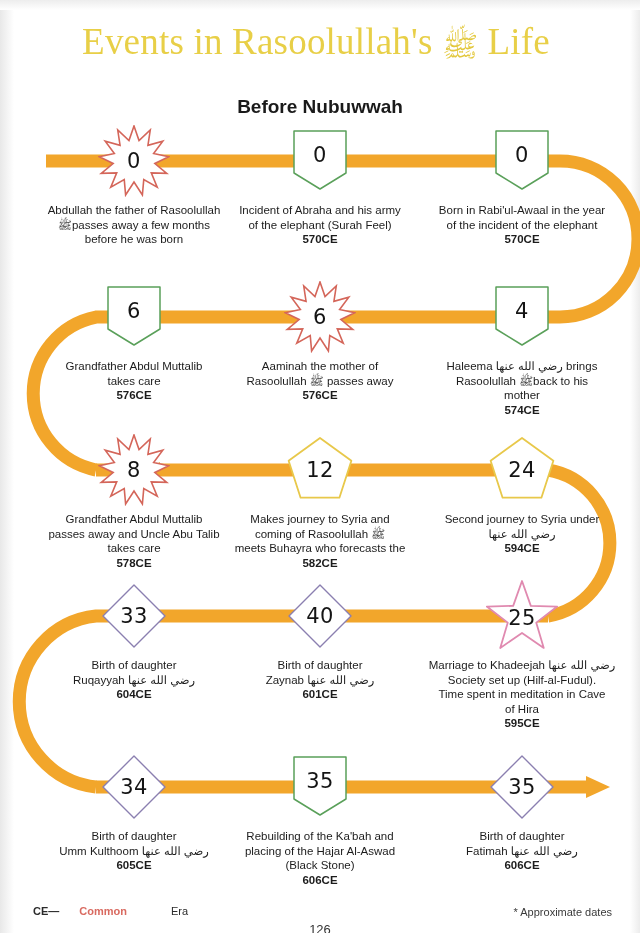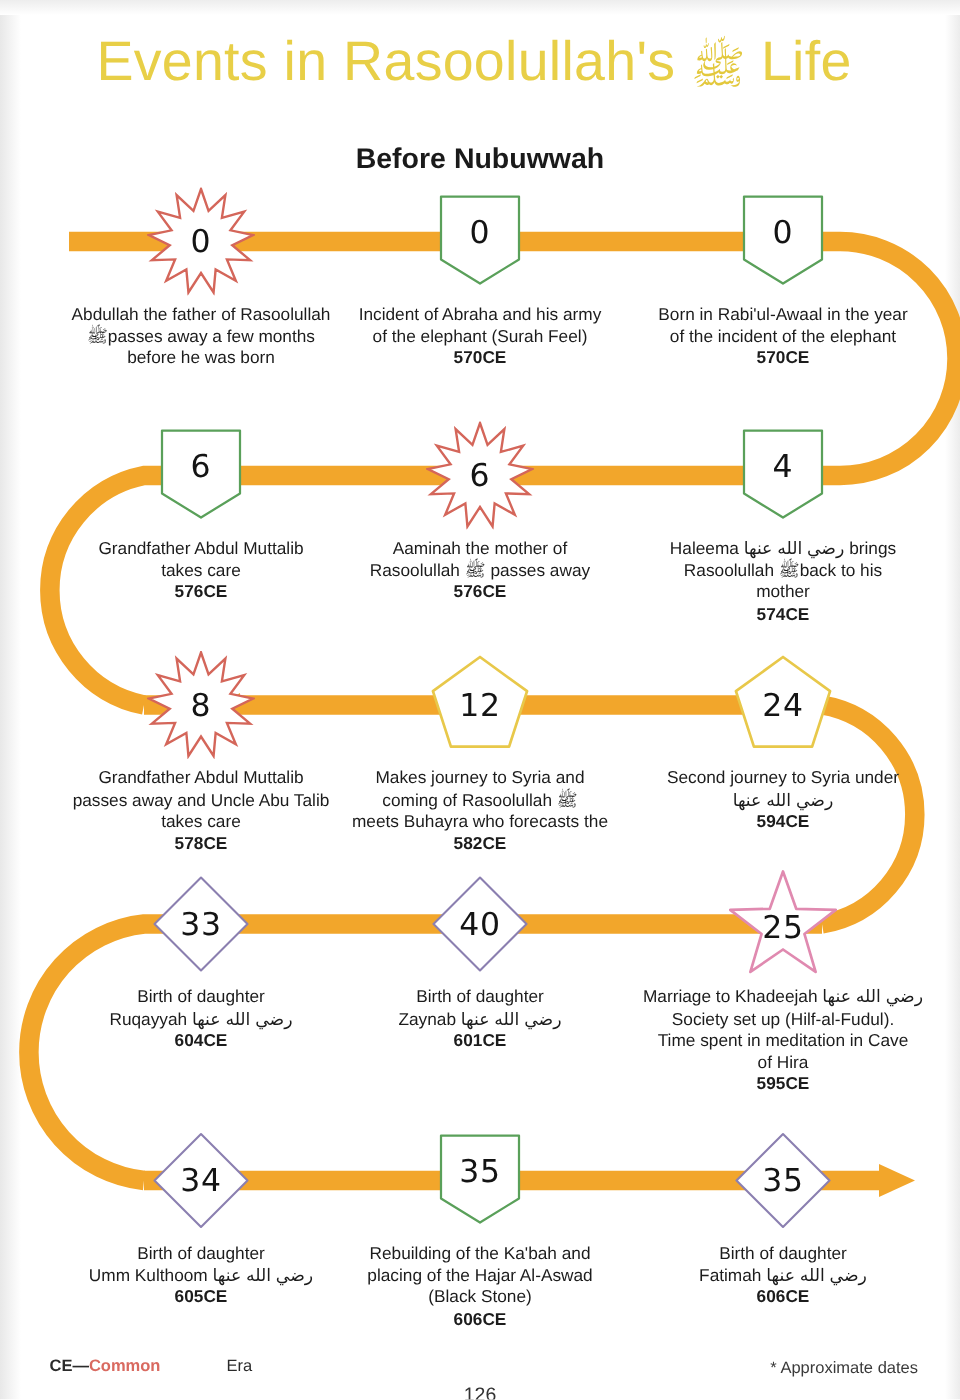--- a/index.html
+++ b/index.html
@@ -27,21 +27,21 @@
     pointer-events:none;
   }
 
   #title{
     position:absolute;left:0;top:20px;width:632px;
     text-align:center;
     font-size:37px;
     color:#e8cf47;
     letter-spacing:.2px;
     white-space:nowrap;
-    font-family:Liberation Sans, sans-serif;
+    font-family:Liberation Serif, serif;
   }
   #title .arabic{
     font-size:30px;
     color:#e3c83c;
     vertical-align:-2px;
   }
 
   #subtitle{
     position:absolute;left:0;top:96px;width:640px;
     text-align:center;
@@ -81,21 +81,21 @@
     color:#1c1c1c;
     width:200px;
   }
   .cap .yr{font-weight:bold;display:block;}
 
   
   #footnote-left{
     position:absolute;left:33px;top:905px;
     font-size:11px;color:#2b2b2b;font-weight:bold;
   }
-  #footnote-left .red{color:#d96a60;}
+  #footnote-left .red{color:#d96a60;margin-left:20px;}
   #footnote-left .tail{font-weight:normal;padding-left:41px;}
   #footnote-right{
     position:absolute;right:28px;top:906px;
     font-size:11px;color:#3a3a3a;
   }
   #pagenum-wrap{
     position:absolute;left:0;top:930px;width:640px;
   }
 </style>
 </head>

